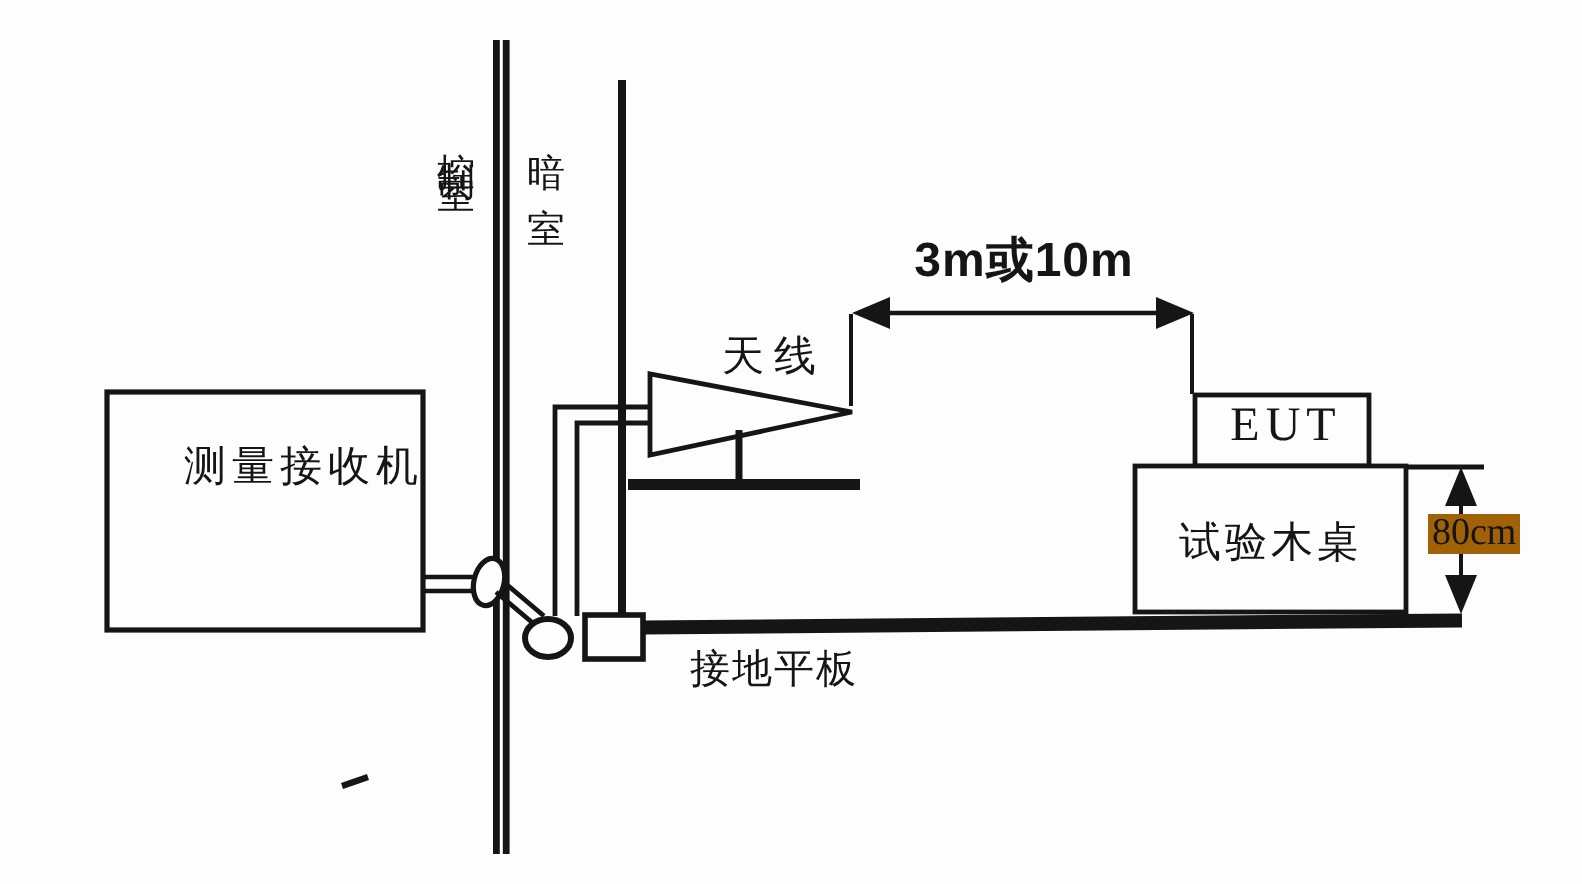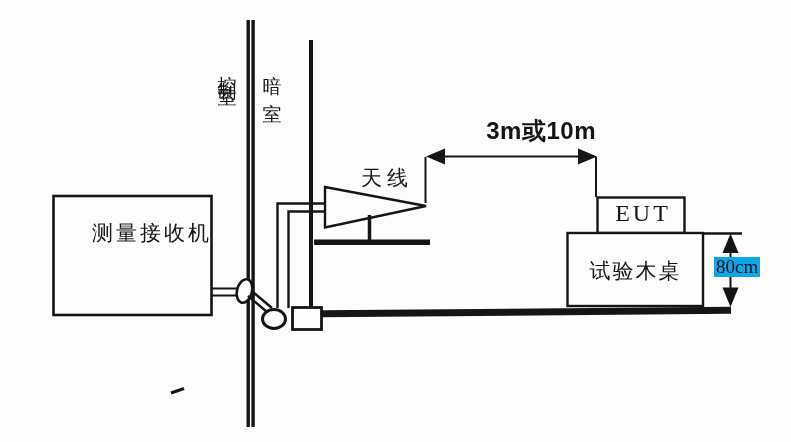--- a/index.html
+++ b/index.html
@@ -5,21 +5,21 @@
   html,body{margin:0;padding:0;background:#e9e9e9;}
   .canvas{
     position:relative;width:791px;height:442px;background:#fdfdfd;
     font-family:"Liberation Serif", serif;color:#151515;overflow:hidden;
   }
   .canvas svg{position:absolute;left:0;top:0;z-index:1;}
   .lbl{position:absolute;z-index:2;white-space:nowrap;color:#151515;line-height:1.05;}
   .v{writing-mode:vertical-rl;text-orientation:upright;}
   .ctr{text-align:center;}
   .sans-bold{font-family:"Liberation Sans", sans-serif;font-weight:bold;}
-  .bg{background:#0ea5e9;}
+  .bg{background:#a16207;}
 </style>
 </head>
 <body>
 
 <div class="canvas">
 
   <svg width="791" height="442" viewBox="0 0 791 442">
 
     <g>
       <rect x="246.5" y="20" width="3.4" height="407" fill="#151515"></rect>
@@ -72,22 +72,23 @@
   </svg>
 
   <div class="lbl v" style="left:217px;top:61px;font-size:19px;letter-spacing:5px;">控制室</div>
 
   <div class="lbl v" style="left:262px;top:60px;font-size:19px;letter-spacing:28px;">暗室</div>
 
   <div class="lbl ctr" style="left:54px;top:222px;width:158px;font-size:21px;letter-spacing:3px;text-indent:3px;text-align:right;">测量接收机</div>
 
   <div class="lbl" style="left:361px;top:167px;font-size:21px;letter-spacing:5px;">天线</div>
 
-  <div class="lbl ctr sans-bold" style="left:428px;top:118px;width:168px;font-size:24px;letter-spacing:0.5px;text-align:right;">3m或10m</div>
+  <div class="lbl ctr sans-bold" style="left:428px;top:118px;width:168px;font-size:24px;letter-spacing:0.5px;">3m或10m</div>
 
   <div class="lbl ctr" style="left:568px;top:260px;width:135px;font-size:21px;letter-spacing:2px;">试验木桌</div>
 
   <div class="lbl ctr" style="left:598px;top:201px;width:87px;font-size:24px;letter-spacing:3px;text-indent:3px;">EUT</div>
 
   <div class="lbl bg" style="left:714px;top:257px;font-size:19px;padding:0 2px;">80cm</div>
 
+  <div class="lbl" style="left:345px;top:325px;font-size:20px;letter-spacing:1px;">接地平板</div>
 
 </div>
 
 </body></html>

